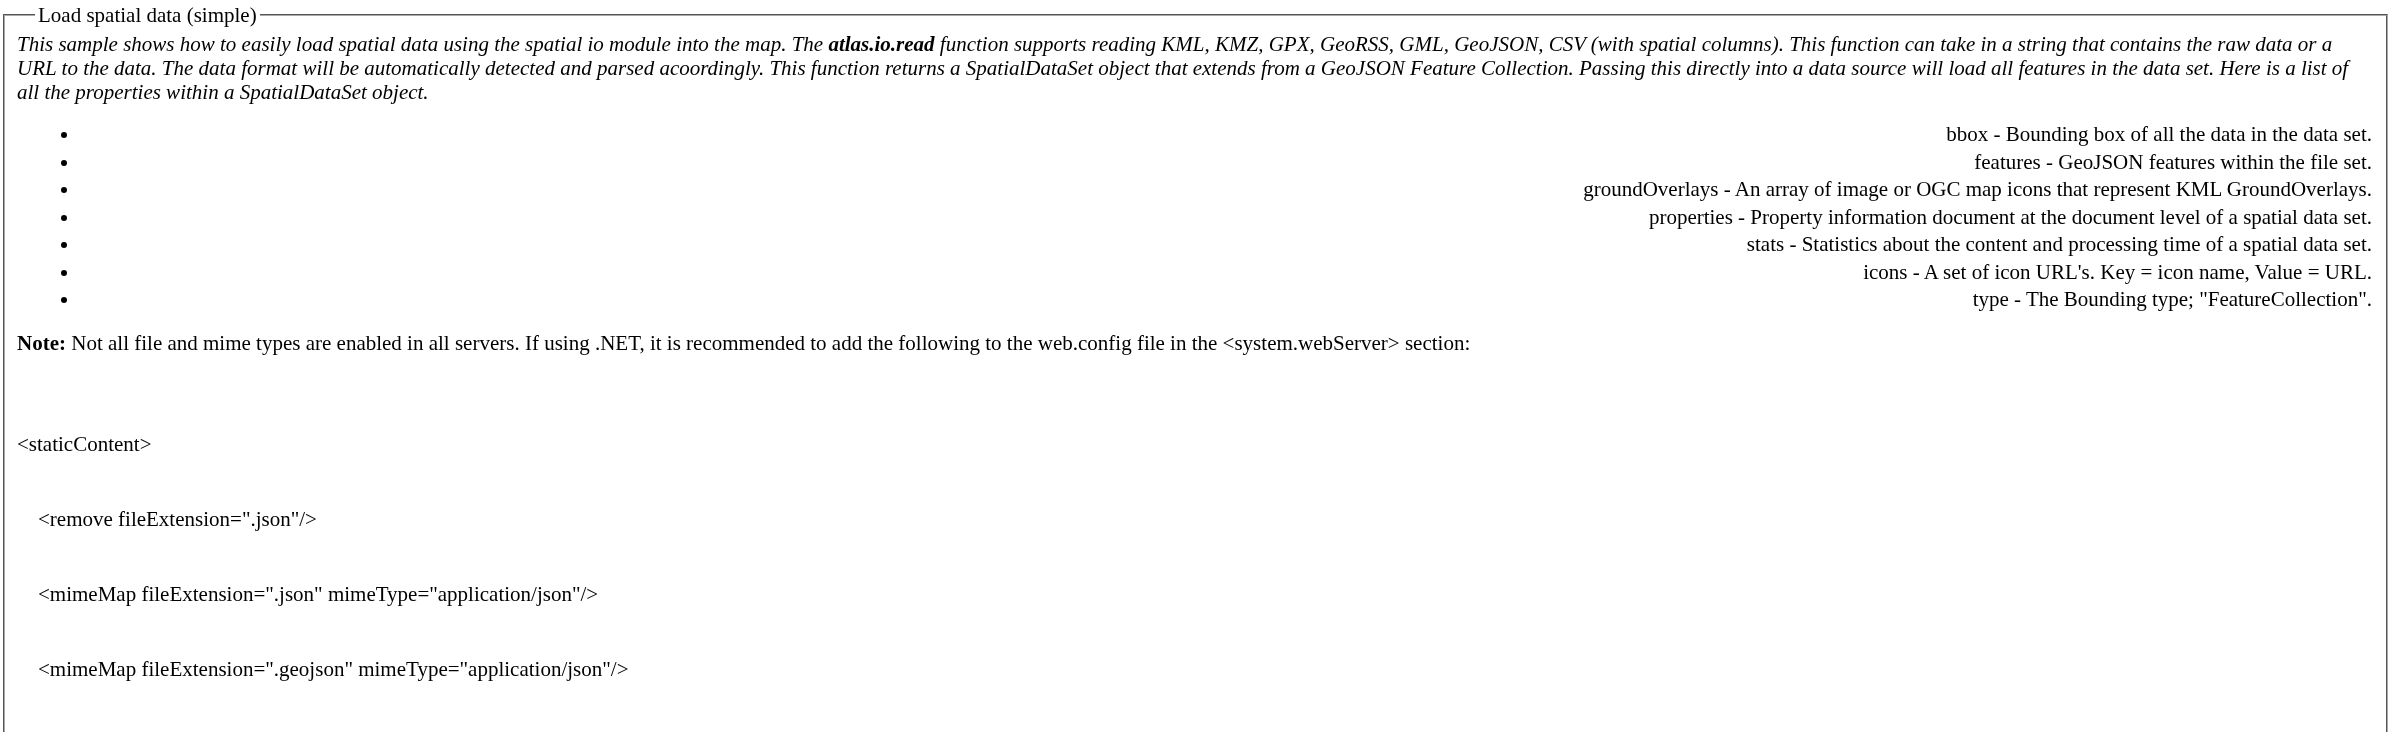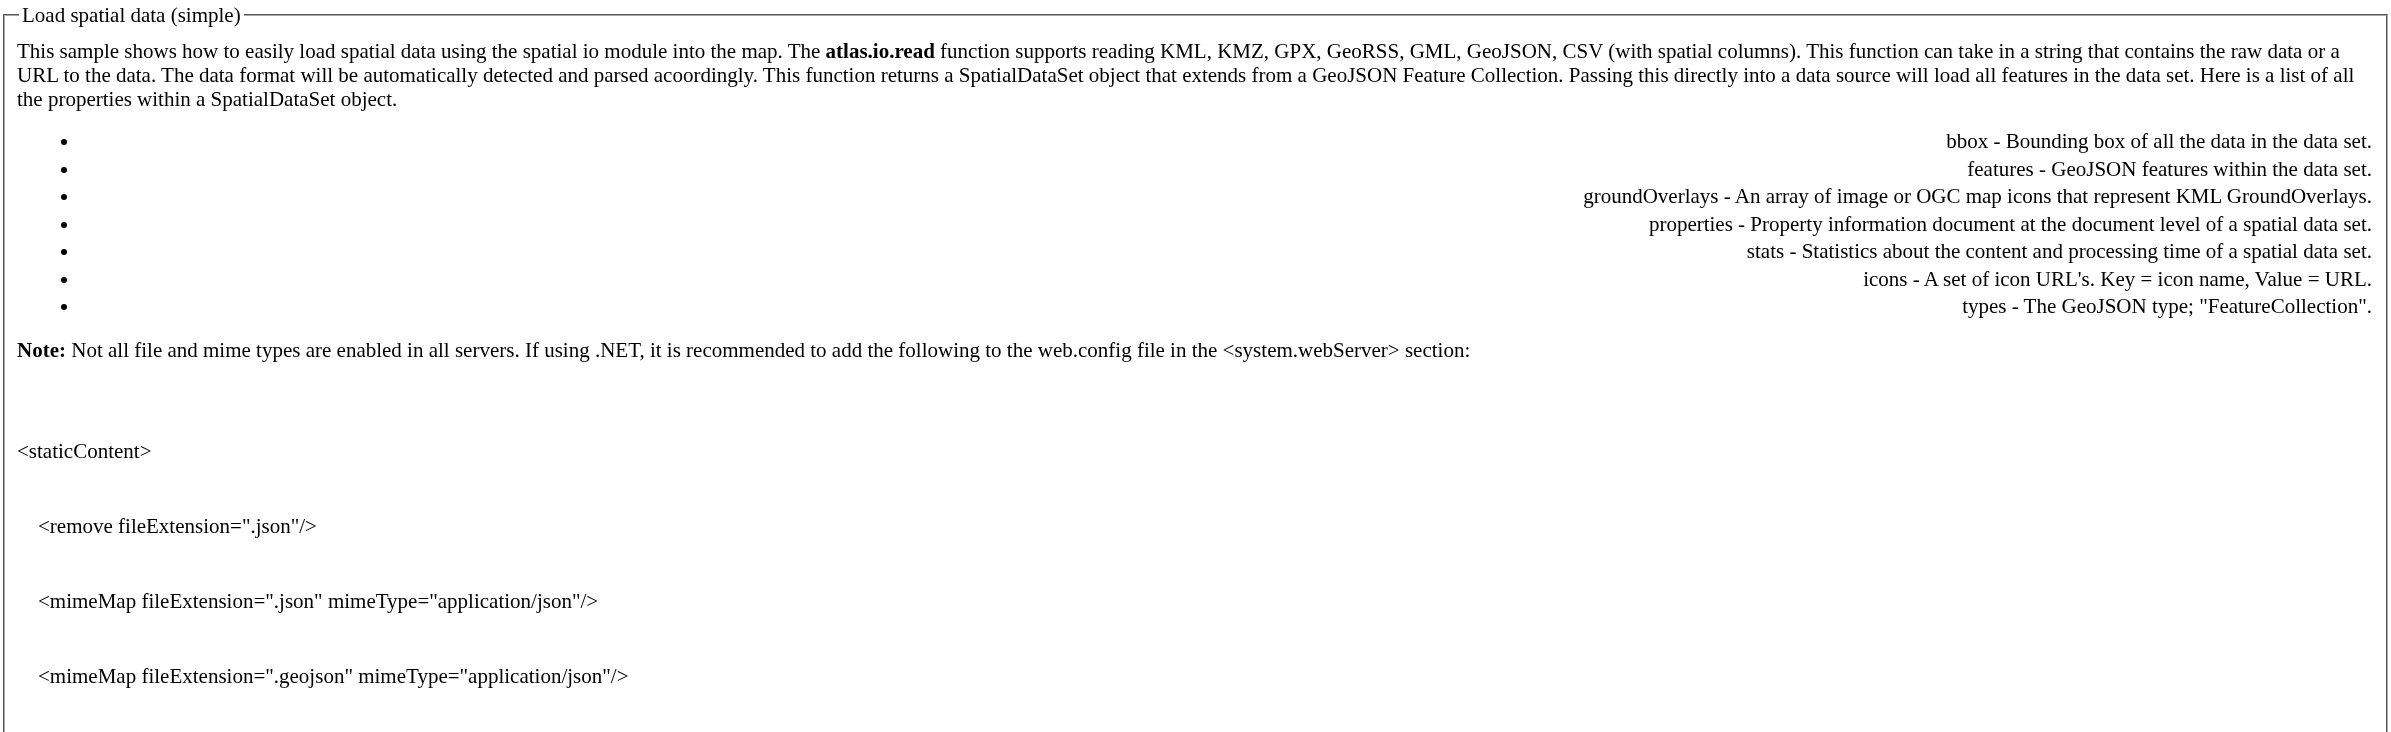--- a/index.html
+++ b/index.html
@@ -16,27 +16,28 @@
     width: 2385px;
   }
   fieldset.sample-fieldset {
     border: 2px groove #a9a9a9;
     margin: 0;
     padding: 4px 14px 34px 12px;
     min-height: 714px;
   }
   legend.sample-legend {
     padding: 0 3px;
-    margin-left: 2px;
+    margin-left: 18px;
     font-size: 21px;
     line-height: 24px;
   }
   p.intro-paragraph {
-    margin: 8px 0 0 0;
+    margin: 1px 0 0 0;
     line-height: 24px;
+    font-style: italic;
   }
   ul.properties-list {
     margin: 17px 0 17px 0;
     padding-left: 63px;
     text-align: right;
   }
   ul.properties-list li {
     line-height: 27.5px;
   }
   p.note-paragraph {
@@ -55,26 +56,26 @@
 </head>
 <body>
 
 <fieldset class="sample-fieldset">
   <legend class="sample-legend">Load spatial data (simple)</legend>
 
   <p class="intro-paragraph"><span>This sample shows how to easily load spatial data using the spatial io module into the map. The </span><span class="bold">atlas.io.read</span><span> function supports reading KML, KMZ, GPX, GeoRSS, GML, GeoJSON, CSV (with spatial columns). This function can take in a string that contains the raw data or a URL to the data. The data format will be automatically detected and parsed acoordingly. This function returns a SpatialDataSet object that extends from a GeoJSON Feature Collection. Passing this directly into a data source will load all features in the data set. Here is a list of all the properties within a SpatialDataSet object.</span></p>
 
   <ul class="properties-list">
     <li>bbox - Bounding box of all the data in the data set.</li>
-    <li>features - GeoJSON features within the data set.</li>
+    <li>features - GeoJSON features within the file set.</li>
     <li>groundOverlays - An array of image or OGC map icons that represent KML GroundOverlays.</li>
     <li>properties - Property information document at the document level of a spatial data set.</li>
     <li>stats - Statistics about the content and processing time of a spatial data set.</li>
     <li>icons - A set of icon URL's. Key = icon name, Value = URL.</li>
-    <li>types - The GeoJSON type; "FeatureCollection".</li>
+    <li>type - The Bounding type; "FeatureCollection".</li>
   </ul>
 
   <p class="note-paragraph"><span class="bold">Note:</span><span> Not all file and mime types are enabled in all servers. If using .NET, it is recommended to add the following to the web.config file in the &lt;system.webServer&gt; section:</span></p>
 
   <div class="code-block">
     <div class="code-line">&lt;staticContent&gt;</div>
     <div class="code-line">    &lt;remove fileExtension=".json"/&gt;</div>
     <div class="code-line">    &lt;mimeMap fileExtension=".json" mimeType="application/json"/&gt;</div>
     <div class="code-line">    &lt;mimeMap fileExtension=".geojson" mimeType="application/json"/&gt;</div>
     

